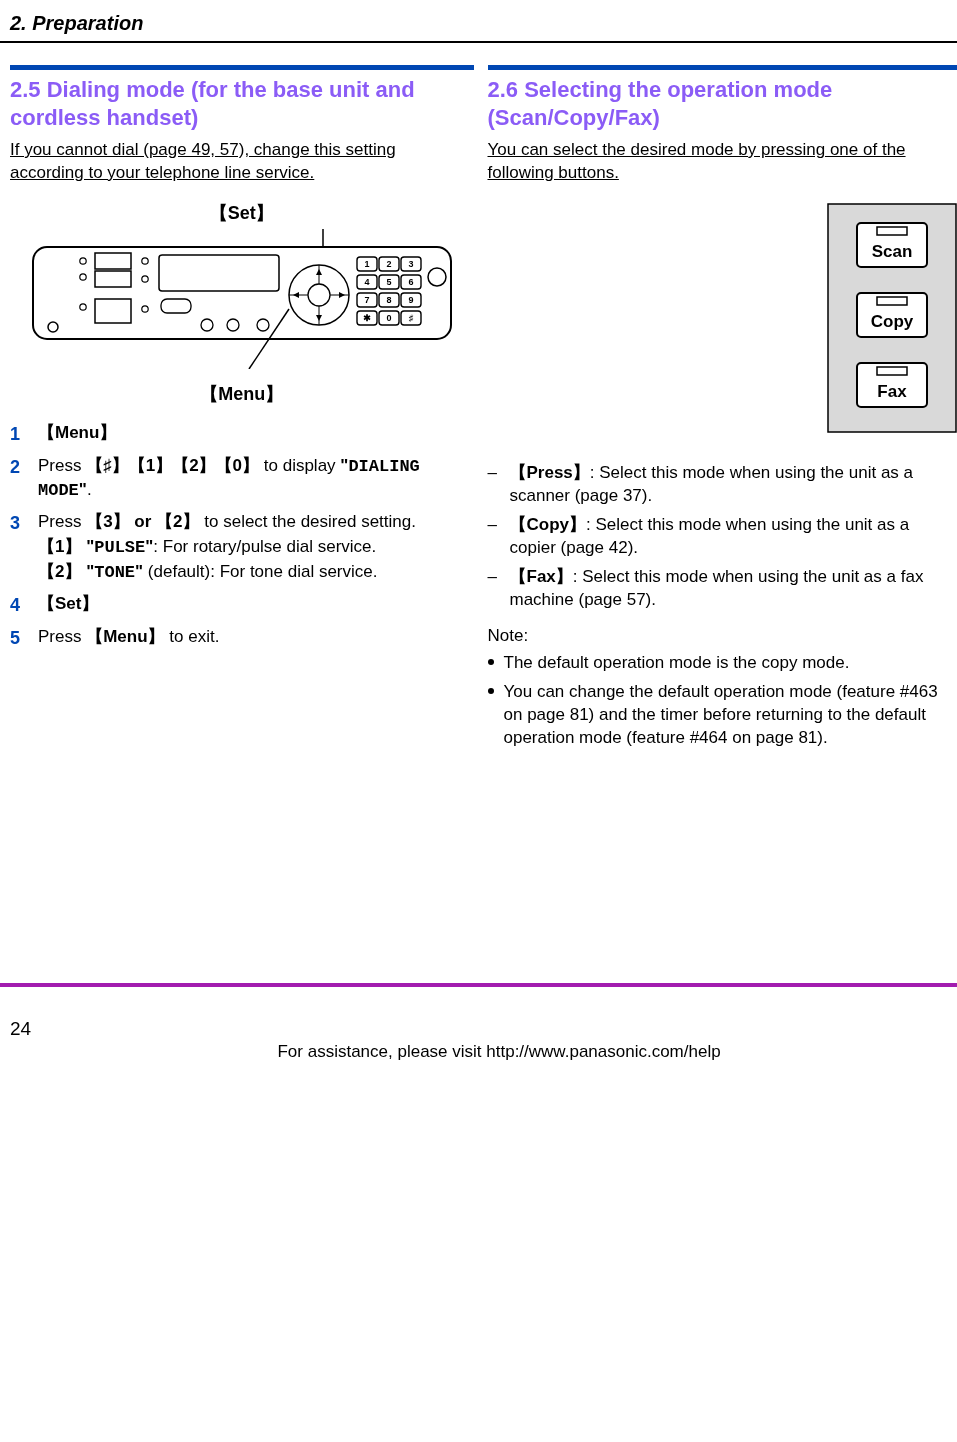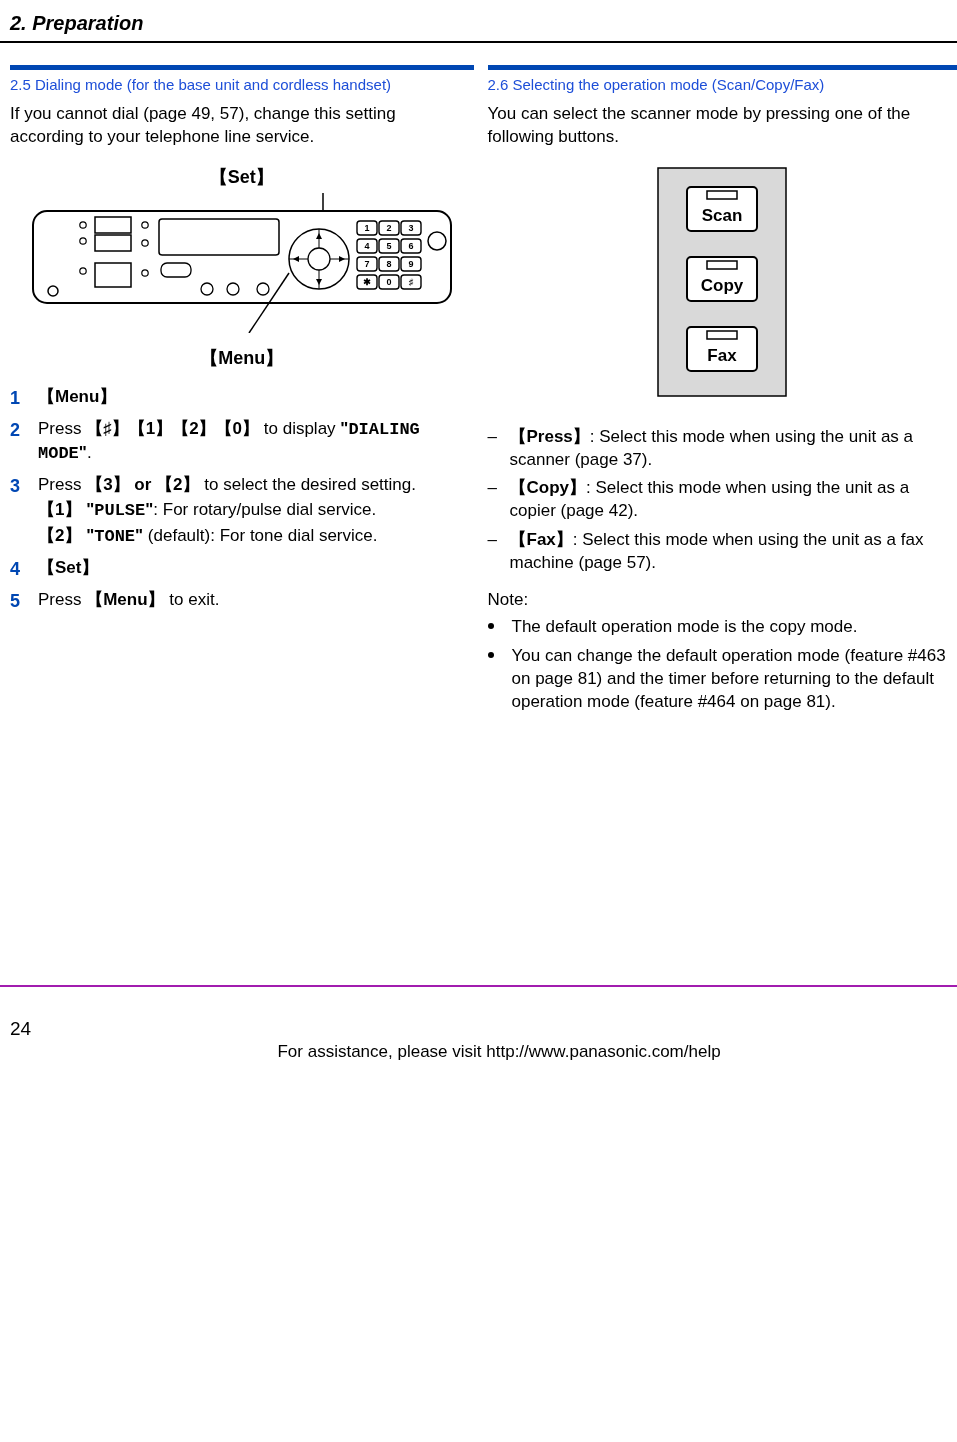--- a/index.html
+++ b/index.html
@@ -36,27 +36,27 @@
   }
   .col-left { padding-right: 10px; }
   .col-right { padding-left: 4px; }
   .colbar {
     height: 5px;
     background: #0047b3;
     margin-bottom: 6px;
     width: 100%;
   }
   h2.section {
-    color: #1d4ed8;
-    font-weight: normal;
-    font-size: 15px;
+    color: #8b5cf6;
+    font-weight: bold;
+    font-size: 22px;
     margin: 0 0 8px 0;
     line-height: 1.25;
   }
-  p { margin: 0 0 0 0; }
+  p { margin: 0 0 0 0; text-decoration: underline; }
   .callout {
     text-align: center;
     font-weight: bold;
     font-size: 18px;
     margin: 16px 0 4px 0;
   }
   .callout-below { margin: 6px 0 16px 0; }
   .device-fig { text-align: center; }
   .device-fig svg { display: inline-block; }
   .steps { list-style: none; padding: 0; margin: 0; }
@@ -64,36 +64,36 @@
   .stepnum {
     color: #0047b3;
     font-weight: bold;
     font-size: 18px;
     min-width: 16px;
   }
   .stepbody { flex: 1; }
   .bold { font-weight: bold; }
   .mono { font-family: "Courier New", monospace; font-weight: bold; }
   .sub { margin-top: 2px; }
-  .modebox { text-align: center; margin: 18px 0 22px 0; }
+  .modebox { text-align: right; margin: 18px 0 22px 0; }
   .modebox svg { display: inline-block; }
   .dash-list { list-style: none; padding: 0; margin: 0 0 14px 0; }
   .dash-list li { display: flex; gap: 10px; margin-bottom: 6px; }
   .dash { min-width: 12px; }
   .bullet-list { list-style: none; padding: 0; margin: 4px 0 0 0; }
-  .bullet-list li { display: flex; gap: 18px; margin-bottom: 6px; }
+  .bullet-list li { display: flex; gap: 10px; margin-bottom: 6px; }
   .bdot {
     width: 6px; height: 6px; background: #000; border-radius: 50%;
     margin-top: 7px; flex: 0 0 6px;
   }
   .note-label { font-weight: normal; margin: 10px 0 2px 0; }
   .footer {
     position: absolute;
     left: 0; right: 0; bottom: 0;
-    border-top: 2px solid #a21caf;
+    border-top: 4px solid #a21caf;
     padding: 6px 10px 10px 10px;
     display: flex;
     align-items: center;
     font-size: 17px;
   }
   .footer .pagenum { font-size: 19px; margin-right: 20px; }
   .footer .assist { flex: 1; text-align: center; margin-top: 48px; }
 </style>
 </head>
 <body>
@@ -214,21 +214,21 @@
           <div class="stepbody">
             <span>Press </span><span class="bold">【Menu】</span><span> to exit.</span>
           </div>
         </li>
       </ol>
     </div>
 
     <div class="col col-right">
       <div class="colbar"></div>
       <h2 class="section">2.6 Selecting the operation mode (Scan/Copy/Fax)</h2>
-      <p>You can select the scanner mode by pressing one of the following buttons.</p>
+      <p>You can select the desired mode by pressing one of the following buttons.</p>
 
       <div class="modebox">
         <svg width="130" height="230" viewBox="0 0 130 230">
           <rect x="1" y="1" width="128" height="228" fill="#d9d9d9" stroke="#000" stroke-width="1.5"></rect>
 
           <rect x="30" y="20" width="70" height="44" rx="4" fill="#fff" stroke="#000" stroke-width="2"></rect>
           <rect x="50" y="24" width="30" height="8" fill="#fff" stroke="#000" stroke-width="1.5"></rect>
           <text x="65" y="54" text-anchor="middle" font-family="Arial" font-weight="bold" font-size="17">Scan</text>
 
           <rect x="30" y="90" width="70" height="44" rx="4" fill="#fff" stroke="#000" stroke-width="2"></rect>

